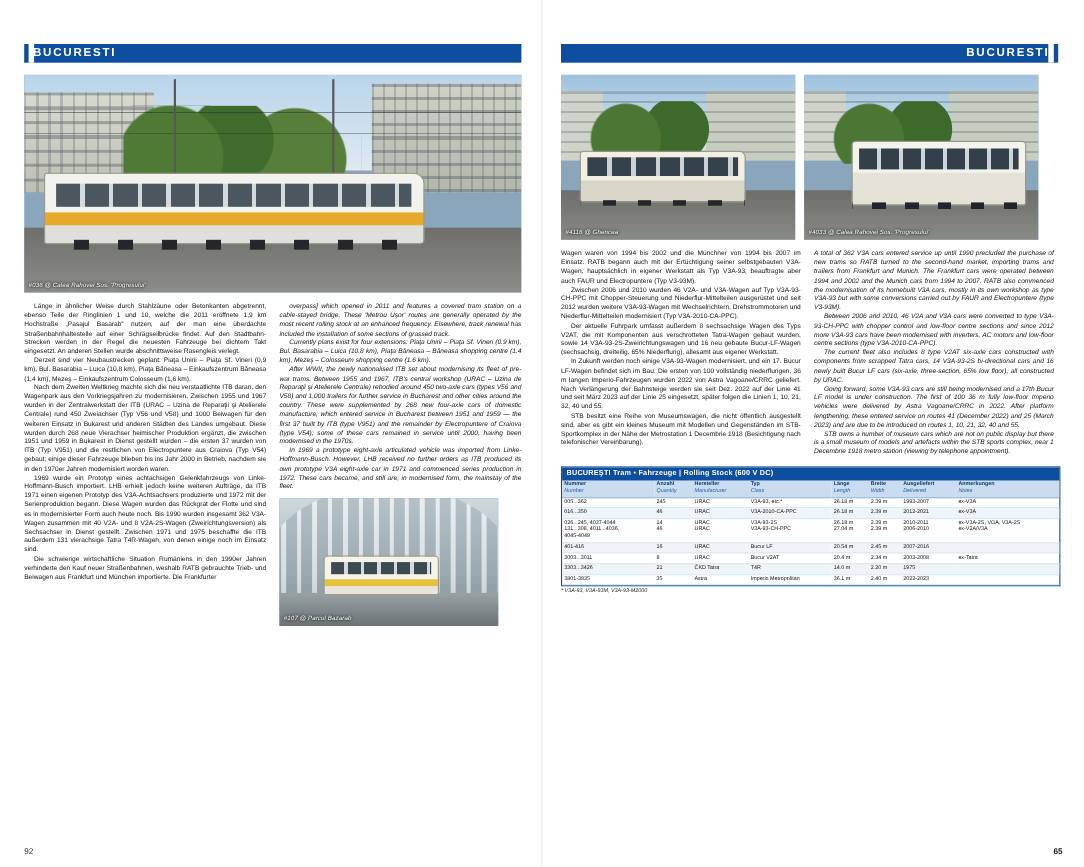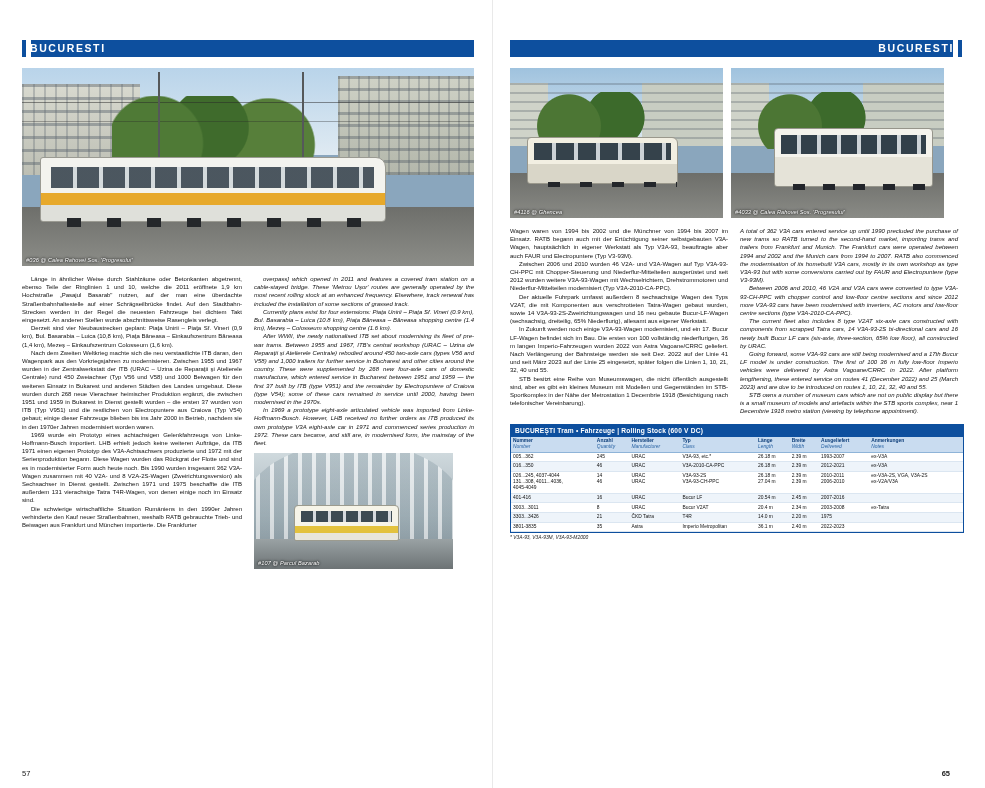--- a/index.html
+++ b/index.html
@@ -288,21 +288,21 @@
   }
 
   
   .folio {
     position: absolute;
     bottom: 10px;
     font-size: 7.5px;
     color: #222;
   }
   .folio.l { left: 22px; }
-  .folio.r { right: 34px; font-weight: bold; }
+  .folio.r { right: 18px; font-weight: bold; }
 
   .gutter {
     position: absolute;
     left: 492px; top: 0; width: 1px; height: 788px;
     background: #e9e9e9;
   }
 </style>
 </head>
 <body>
 
@@ -349,21 +349,21 @@
           <div class="hall-bg"></div>
           <div class="hall-arch"></div>
           <div class="hall-floor"></div>
           <div class="hall-tram"></div>
           <div class="cap">#107 @ Parcul Bazarab</div>
         </div>
       </div>
 
     </div>
 
-    <div class="folio l">57</div>
+    <div class="folio l">92</div>
   </div>
 
   <div class="page page-right">
 
     <div class="runhead right">
       <div class="bar"></div>
       <div class="tick"></div>
       <div class="title">BUCURESTI</div>
     </div>
 

